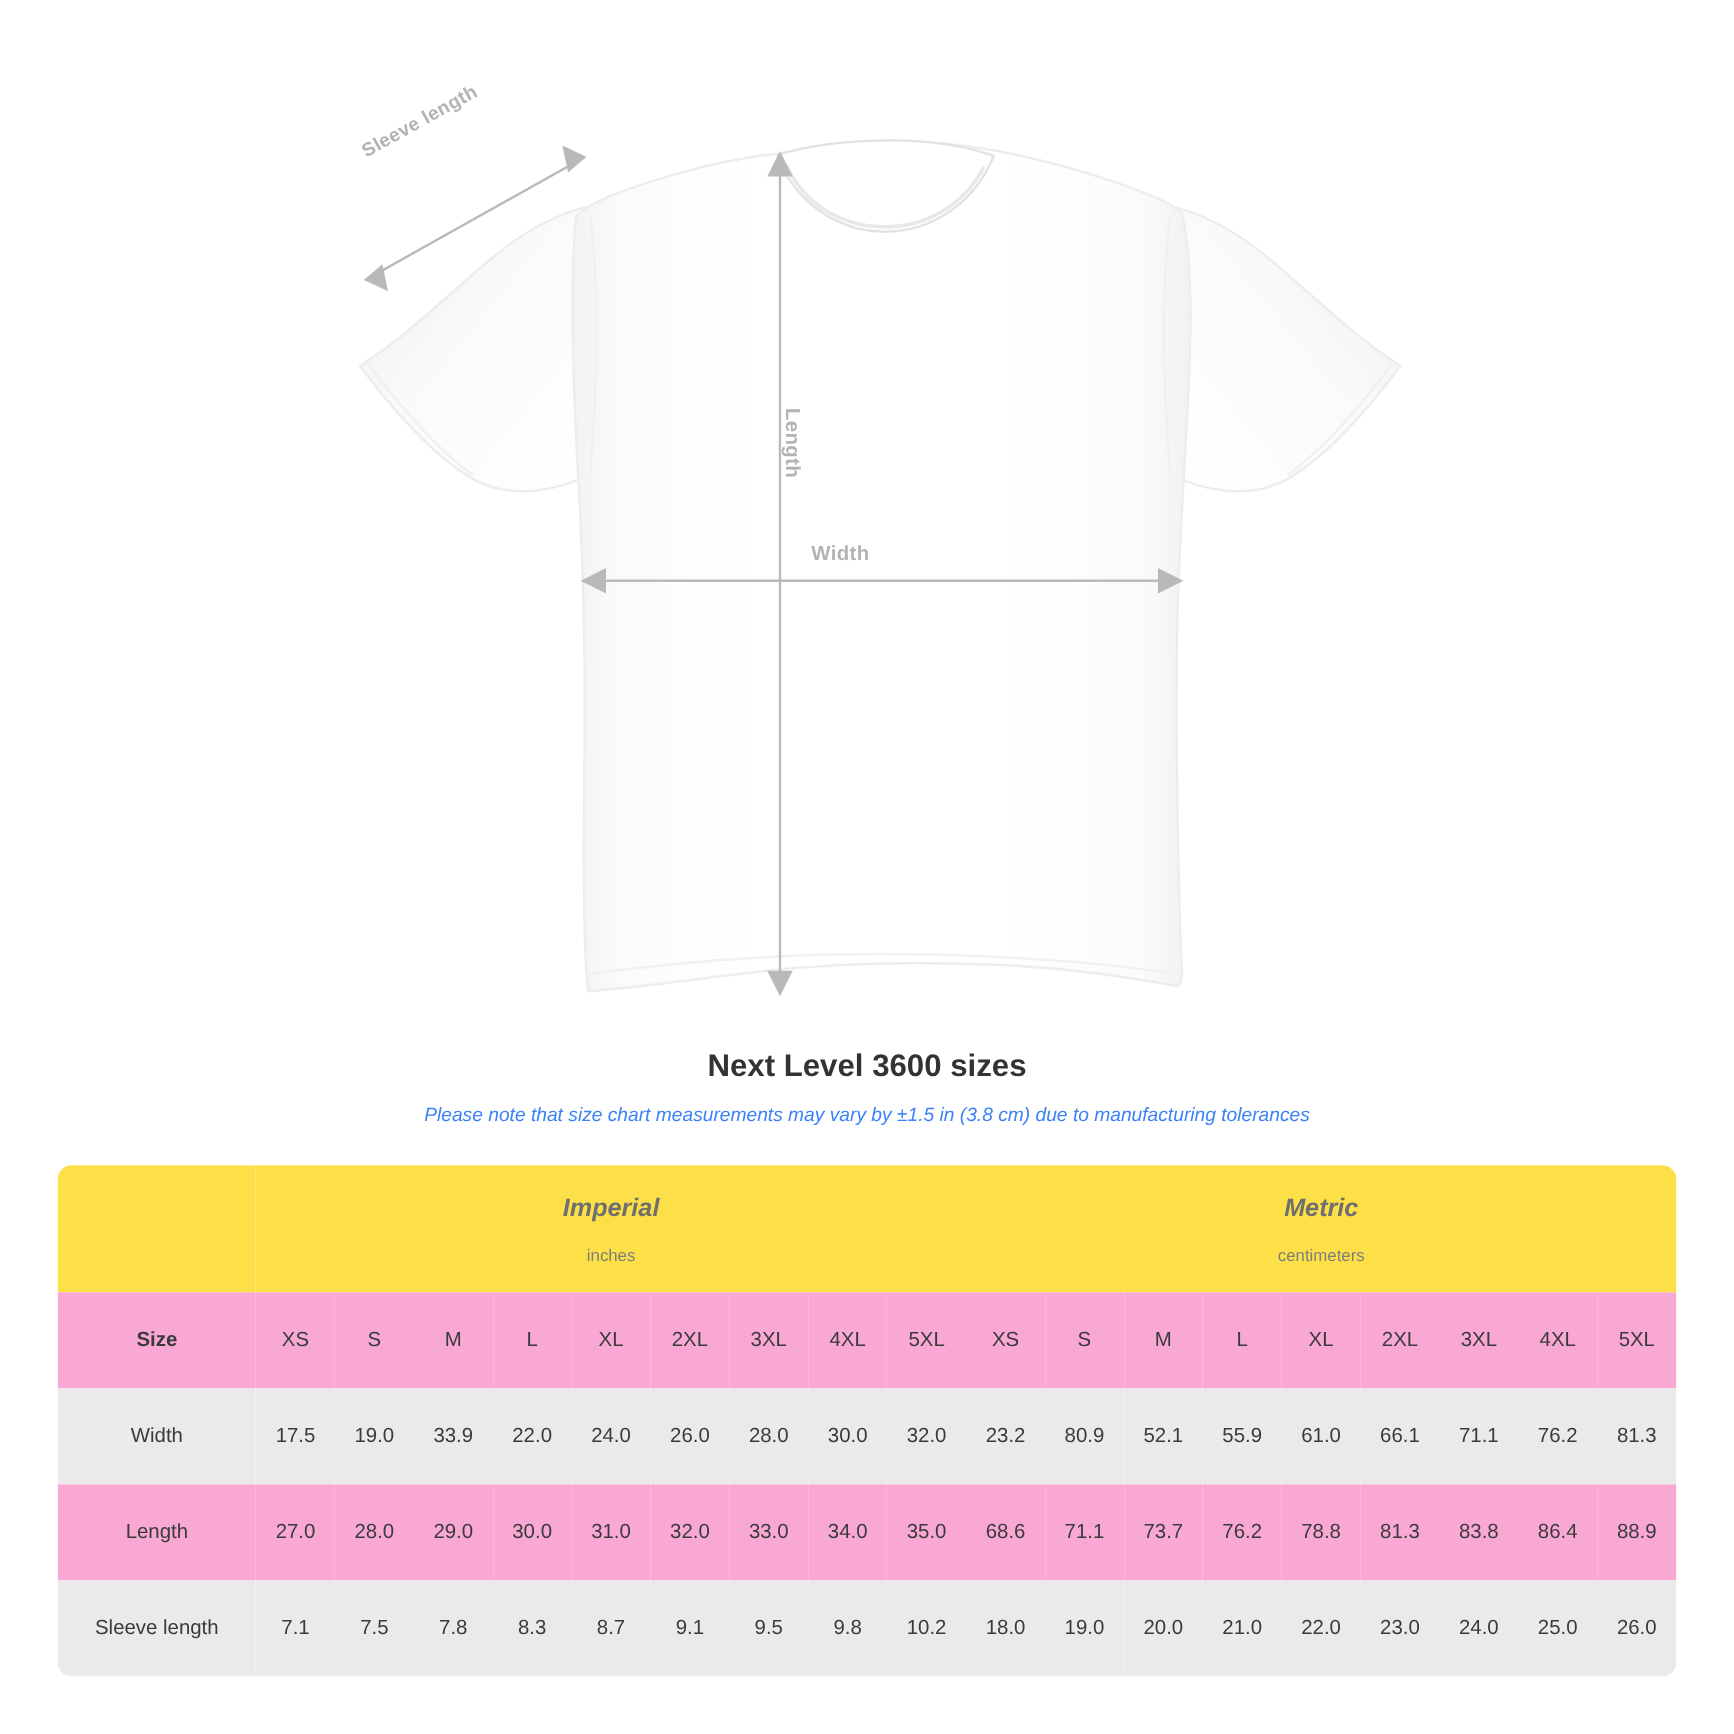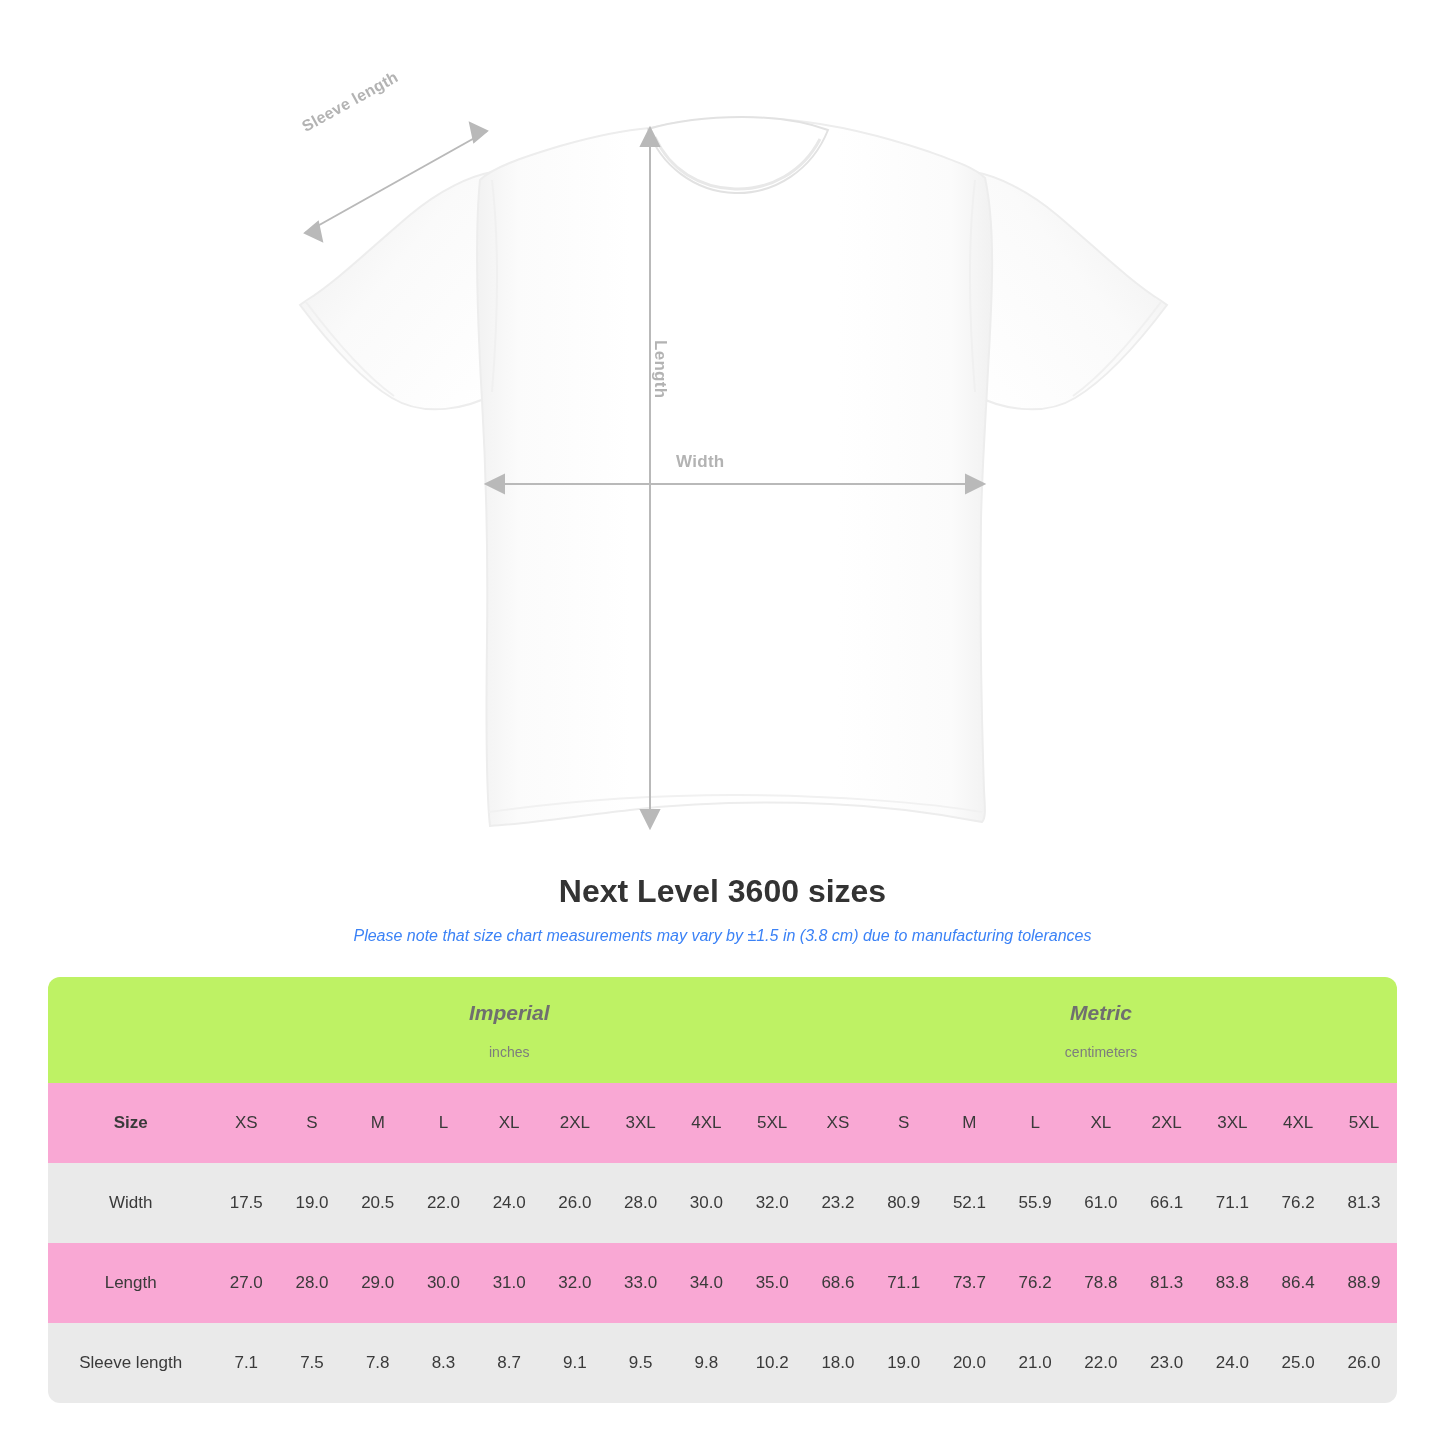--- a/index.html
+++ b/index.html
@@ -57,21 +57,21 @@
   }
   .label.width {
     left: 676px;
     top: 452px;
     font-size: 17px;
   }
 
   
   .heading {
     text-align: center;
-    font-size: 32px;
+    font-size: 26px;
     font-weight: bold;
     color: #333333;
     margin-top: 18px;
   }
   .subheading {
     text-align: center;
     font-size: 16px;
     font-style: italic;
     color: #3b82f6;
     margin-top: 17px;
@@ -92,21 +92,21 @@
   table.size-chart th {
     text-align: center;
     font-weight: normal;
     font-size: 17px;
     color: #3a3a3a;
     padding: 0;
     height: 80px;
     vertical-align: middle;
   }
   .unit-head {
-    background: #bef264;
+    background: #fde047;
     height: 106px !important;
   }
   .unit-title {
     font-size: 21px;
     font-style: italic;
     font-weight: bold;
     color: #6f6f6f;
     line-height: 1.25;
   }
   .unit-sub {
@@ -274,21 +274,21 @@
           <td>2XL</td>
           <td>3XL</td>
           <td>4XL</td>
           <td>5XL</td>
         </tr>
 
         <tr class="row-shade">
           <td class="row-head">Width</td>
           <td>17.5</td>
           <td>19.0</td>
-          <td>20.5</td>
+          <td>33.9</td>
           <td>22.0</td>
           <td>24.0</td>
           <td>26.0</td>
           <td>28.0</td>
           <td>30.0</td>
           <td>32.0</td>
           <td>23.2</td>
           <td>80.9</td>
           <td>52.1</td>
           <td>55.9</td>

